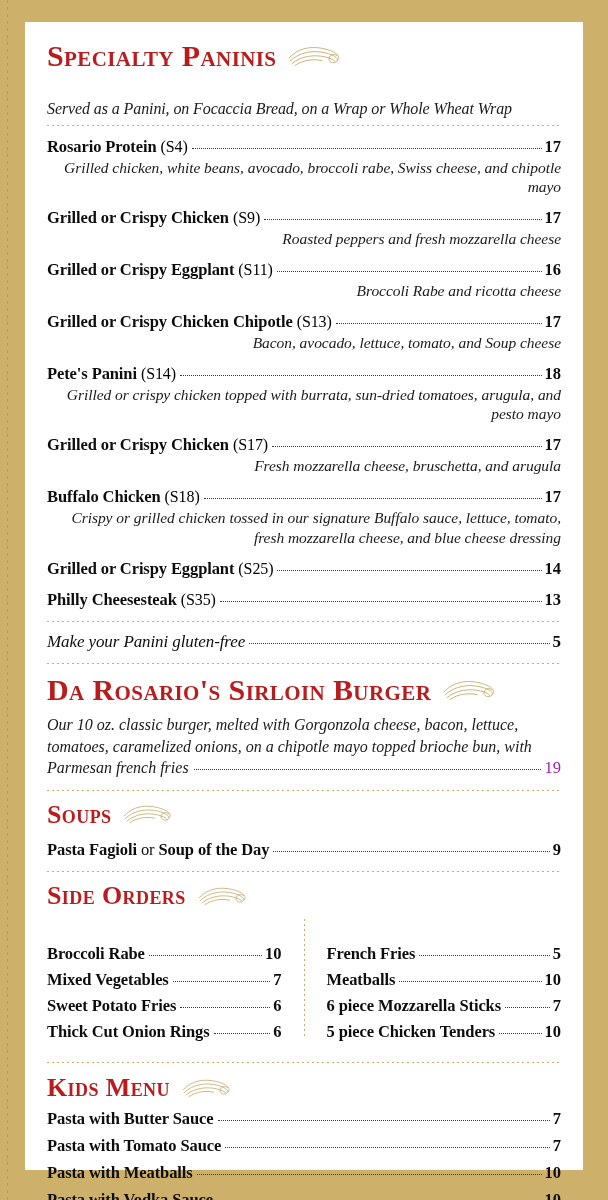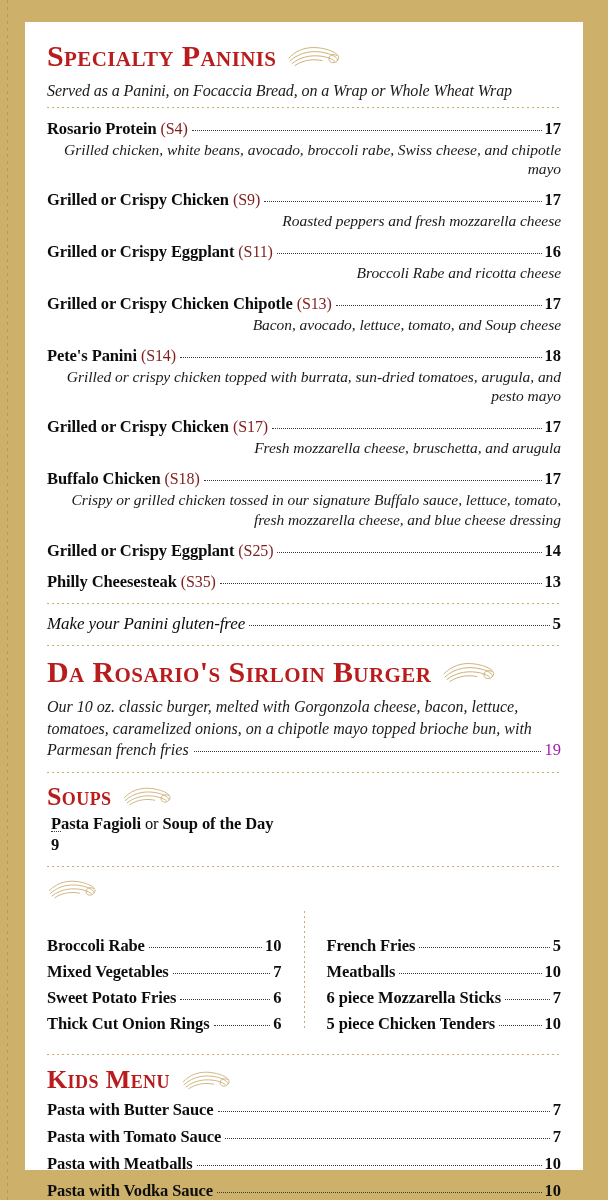--- a/index.html
+++ b/index.html
@@ -77,21 +77,21 @@
   .row .name {
     font-weight: bold;
     font-size: 16.5px;
     color: #0d0d0d;
     white-space: nowrap;
     letter-spacing: -0.1px;
   }
   .row .name .code {
     font-weight: normal;
     font-size: 16px;
-    color: #7f1d1d;
+    color: #000000;
   }
   .row .name .light {
     font-weight: normal;
   }
   .row .leader {
     flex: 1 1 auto;
     margin: 0 3px 0 4px;
     border-bottom: 1.6px dotted #3a3a3a;
     transform: translateY(-3px);
     min-width: 10px;
@@ -114,21 +114,21 @@
   }
 
   .item { margin-top: 11px; }
   .item:first-of-type { margin-top: 9px; }
 
   .subtitle {
     font-style: italic;
     font-size: 16px;
     color: #1a1a1a;
     letter-spacing: -0.1px;
-    margin-top: 10px;
+    margin-top: 28px;
   }
 
   
   .row.italic .name {
     font-weight: normal;
     font-style: italic;
     font-size: 17px;
   }
   .row.italic .price { font-size: 17px; }
 
@@ -174,21 +174,21 @@
     background-image: linear-gradient(to bottom,
         #c8ac68 0px, #c8ac68 2px, transparent 2px, transparent 5px);
     background-size: 1px 5px;
   }
   .cols .row { margin-top: 6px; }
   .cols .row:first-child { margin-top: 0; }
 
   .kid-row { margin-top: 7px; }
   .kid-row:first-of-type { margin-top: 9px; }
 
-  .soup-row { margin-top: 4px; flex-direction: column; }
+  .soup-row { margin-top: 12px; }
 </style>
 </head>
 <body>
 
 <div id="edge-stitch"></div>
 
 <div id="page">
 
   <div class="sec-head">
     <h2>Specialty Paninis</h2>
@@ -333,20 +333,21 @@
 
   <div class="row soup-row">
     <span class="name"><span>Pasta Fagioli</span><span class="light"> or </span><span>Soup of the Day</span></span>
     <span class="leader"></span>
     <span class="price">9</span>
   </div>
 
   <div class="rule wide"></div>
 
   <div class="sec-head small">
+    <h2>Side Orders</h2>
     <svg class="flourish" width="58" height="24" viewBox="0 0 62 26">
       <g fill="none" stroke="#c6a96b" stroke-width="0.9" stroke-linecap="round">
         <path d="M2,15 C12,4 26,3 38,6 C48,8.5 55,13 50,18 C46.5,21.5 41,19 42,15 C42.8,11.6 47,10.6 50,12.5"></path>
         <path d="M3,18 C13,8.5 27,7 39,10 C46,11.8 51,14.6 50.5,17.3"></path>
         <path d="M5,20.5 C15,12.5 28,11.5 38.5,14 C43,15.1 46.4,16.7 47.8,18.3"></path>
         <path d="M8,22.4 C17,16.5 27,15.8 35,17.6"></path>
       </g>
     </svg>
   </div>
 

